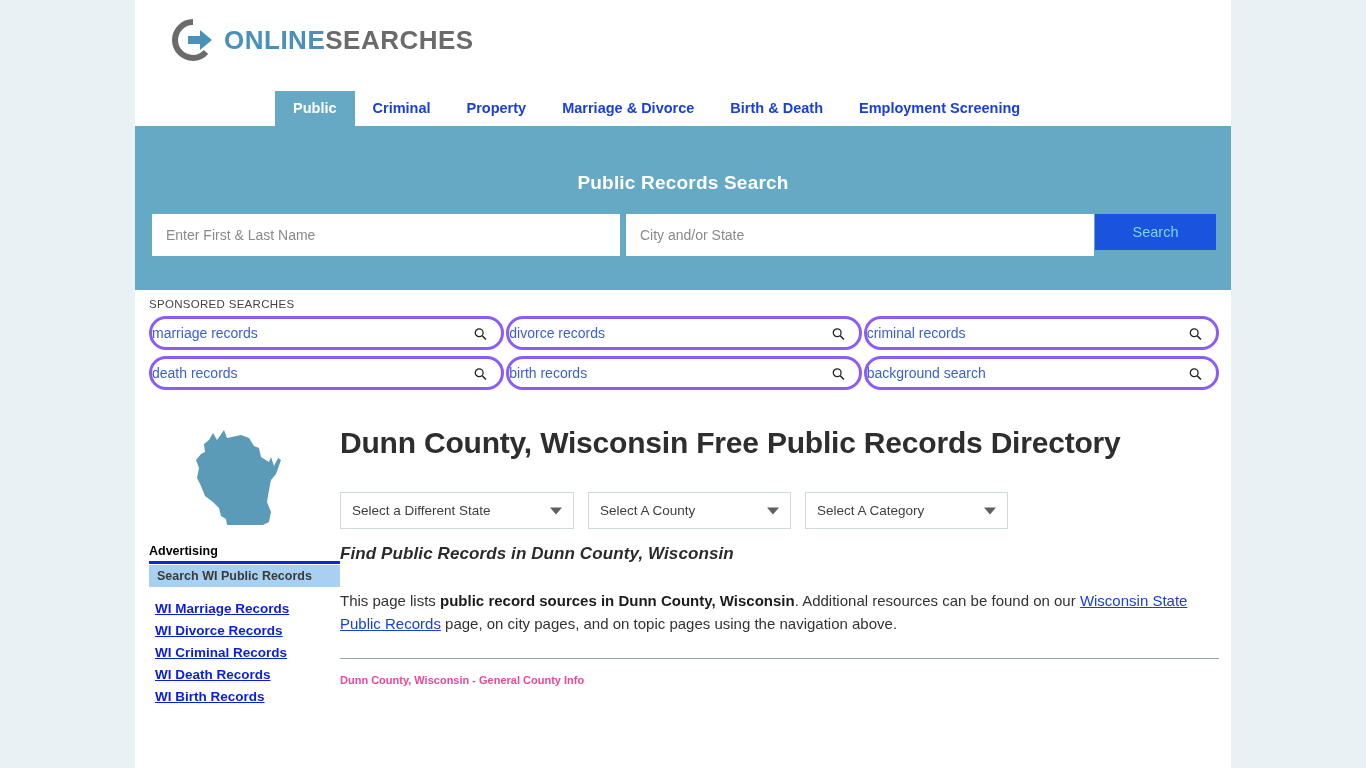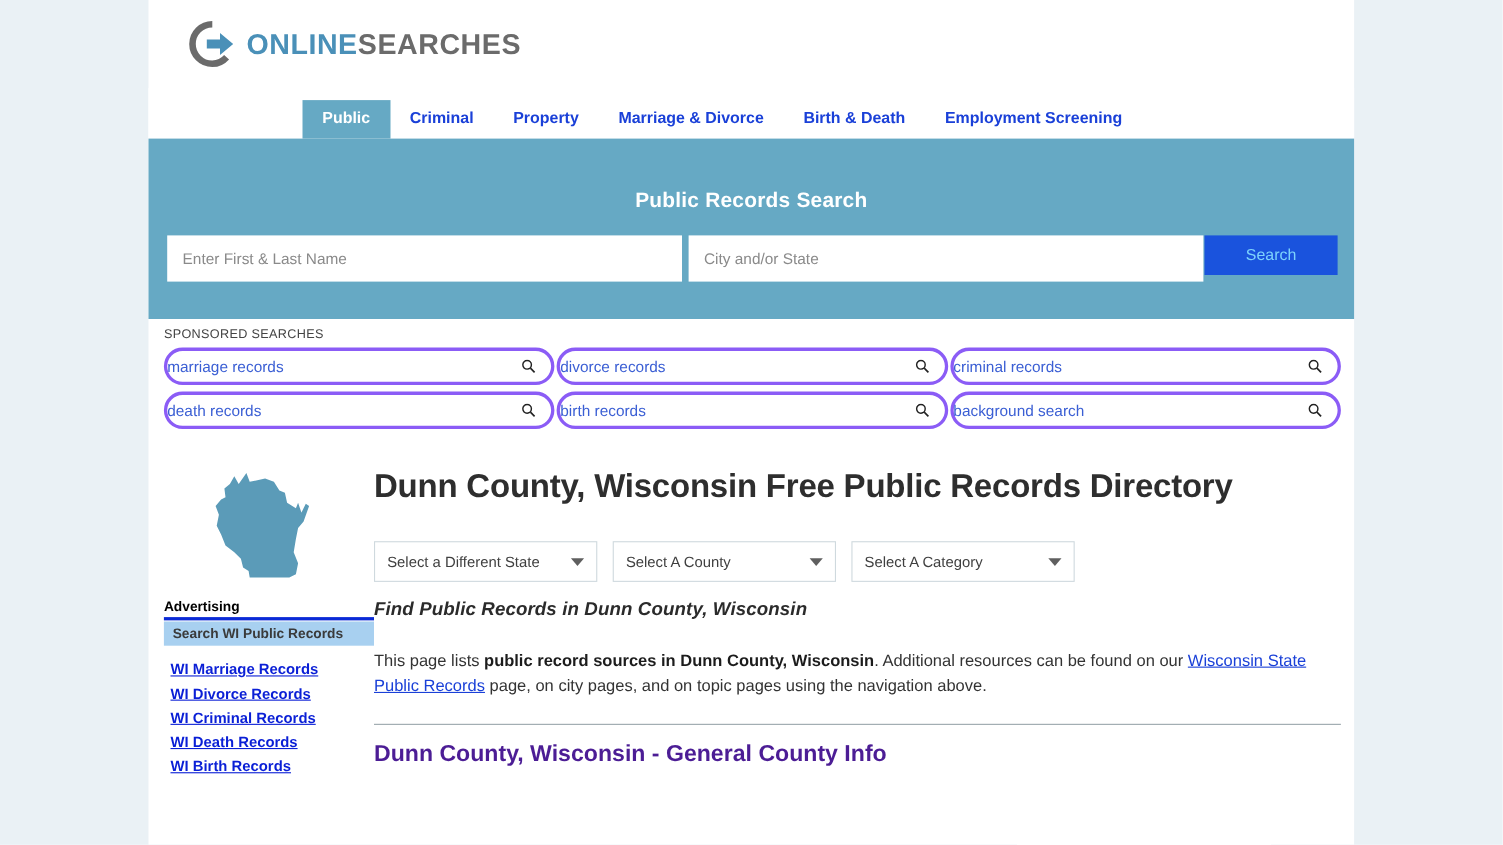--- a/index.html
+++ b/index.html
@@ -199,21 +199,21 @@
     height: 37px;
     border: 1px solid #cfd9de;
     background: #fff;
     display: flex;
     align-items: center;
     padding: 0 11px;
     margin-right: 14px;
     position: relative;
     cursor: pointer;
   }
-  .select-box.s1 { width: 203px; }
+  .select-box.s1 { width: 234px; }
   .select-box.s2 { width: 203px; }
   .select-box.s3 { width: 203px; }
   .select-label {
     font-size: 13.5px;
     color: #3f3f3f;
   }
   .select-arrow {
     position: absolute;
     right: 11px;
     top: 50%;
@@ -291,23 +291,23 @@
     color: #1a40d8;
     text-decoration: underline;
     cursor: pointer;
   }
 
   .divider {
     border-top: 1px solid #9aa6ab;
     margin-top: 23px;
   }
   .subsection-title {
-    font-size: 21px;
-    font-weight: bold;
-    color: #4c1d95;
+    font-size: 11px;
+    font-weight: bold;
+    color: #ec4899;
     margin-top: 15px;
   }
 </style>
 </head>
 <body>
 
 <div class="page">
   <div class="container">
 
     <div class="logo-bar">

